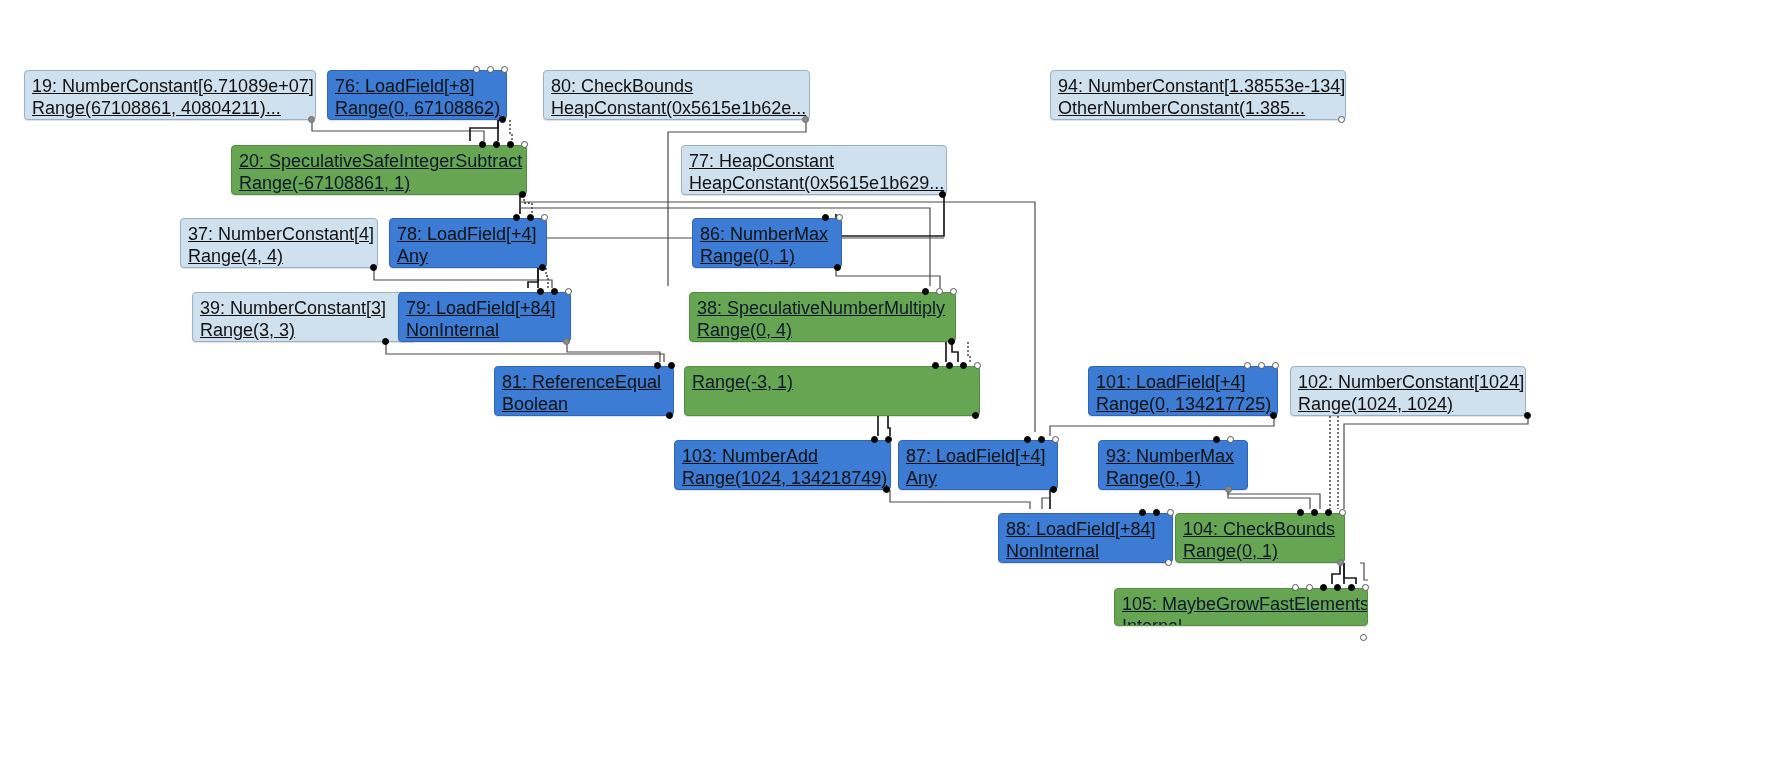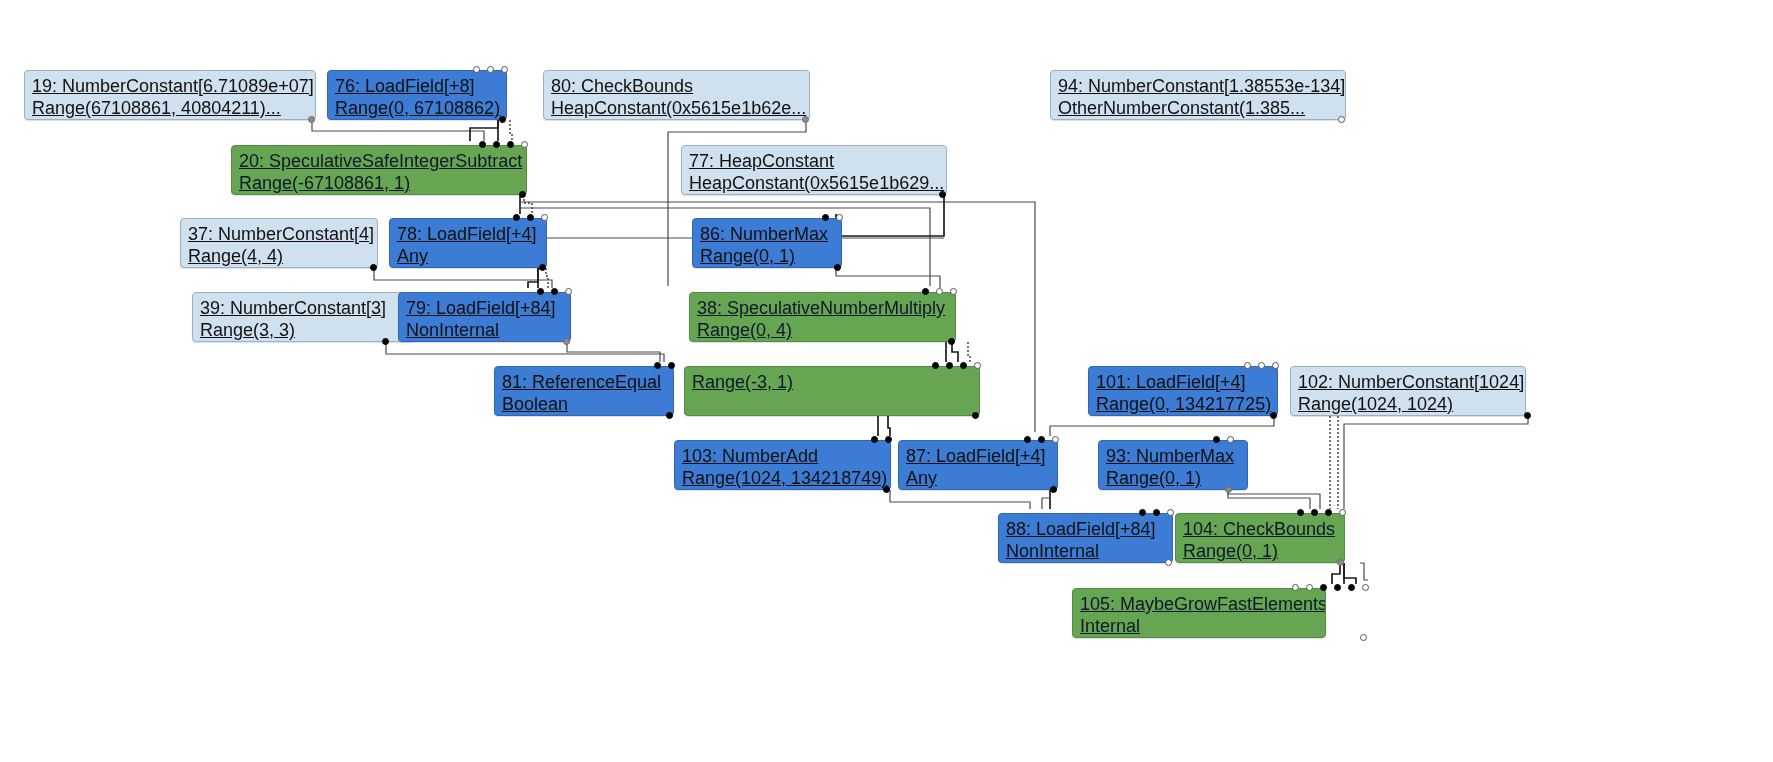--- a/index.html
+++ b/index.html
@@ -303,21 +303,21 @@
       <div class="port hollow" style="left: 1165px; top: 559px;"></div>
       <div class="node green" style="left: 1175px; top: 513px; width: 170px; height: 50px;">
         <span class="line1">104: CheckBounds</span>
         <span class="line2">Range(0, 1)</span>
       </div>
       <div class="port filled" style="left: 1297px; top: 509px;"></div>
       <div class="port filled" style="left: 1311px; top: 509px;"></div>
       <div class="port filled" style="left: 1325px; top: 509px;"></div>
       <div class="port hollow" style="left: 1339px; top: 509px;"></div>
       <div class="port grey" style="left: 1337px; top: 559px;"></div>
-      <div class="node green" style="left: 1072px; top: 588px; width: 254px; height: 50px;">
+      <div class="node green" style="left: 1114px; top: 588px; width: 254px; height: 38px;">
         <span class="line1">105: MaybeGrowFastElements</span>
         <span class="line2">Internal</span>
       </div>
       <div class="port hollow" style="left: 1292px; top: 584px;"></div>
       <div class="port hollow" style="left: 1306px; top: 584px;"></div>
       <div class="port filled" style="left: 1320px; top: 584px;"></div>
       <div class="port filled" style="left: 1334px; top: 584px;"></div>
       <div class="port filled" style="left: 1348px; top: 584px;"></div>
       <div class="port hollow" style="left: 1362px; top: 584px;"></div>
       <div class="port hollow" style="left: 1360px; top: 634px;"></div>

